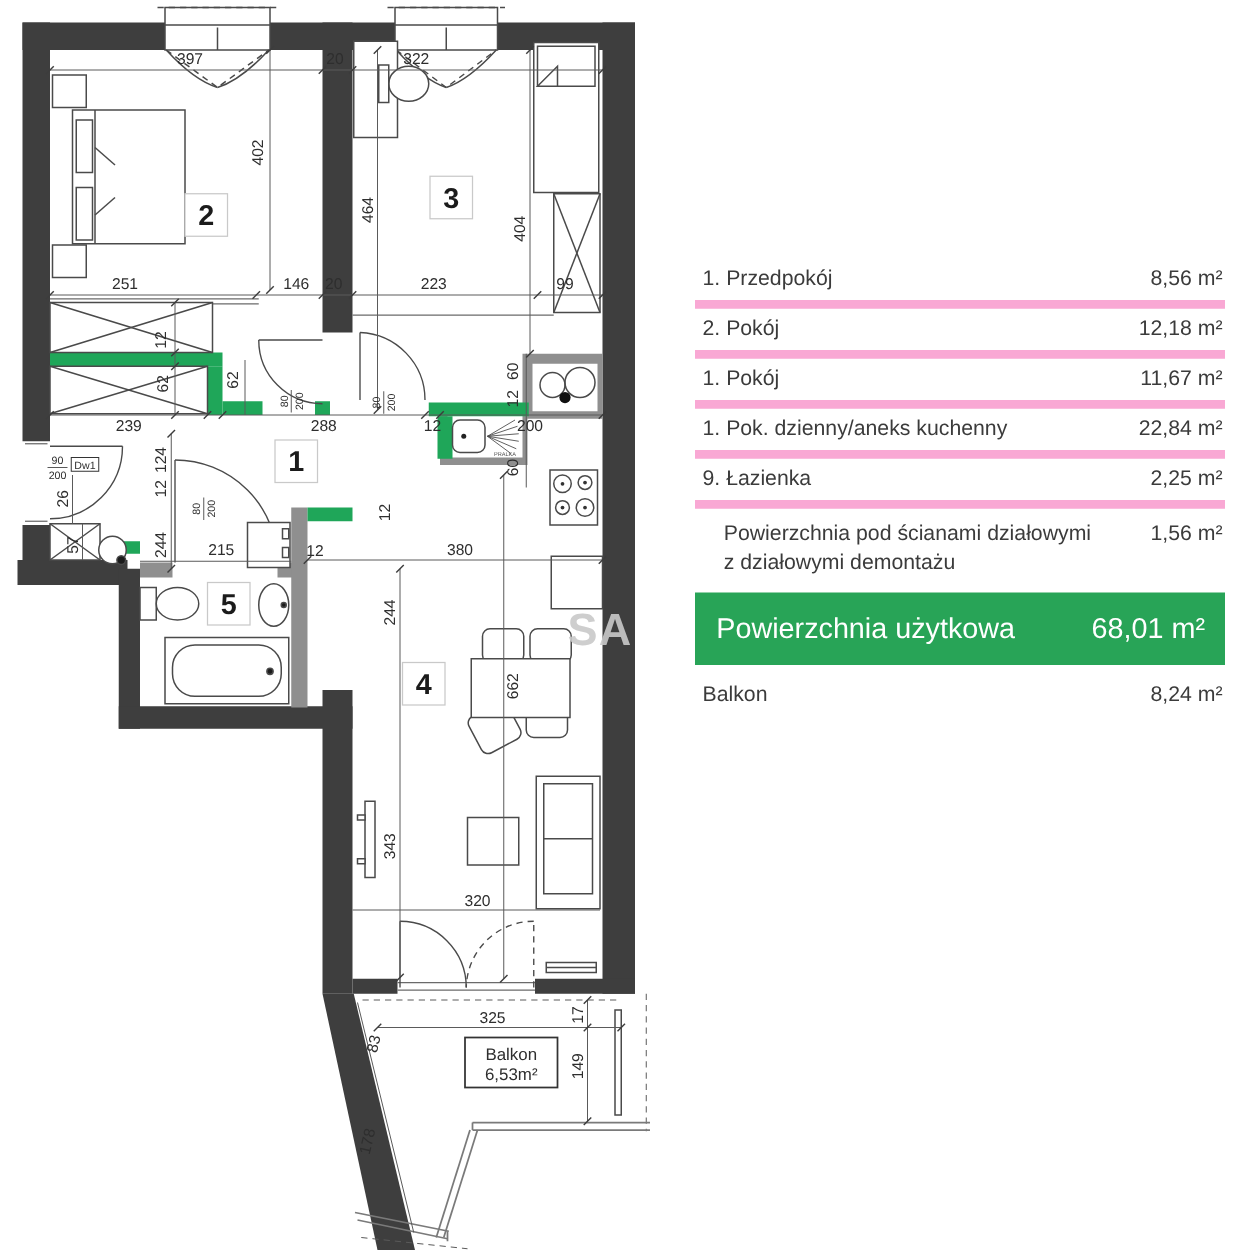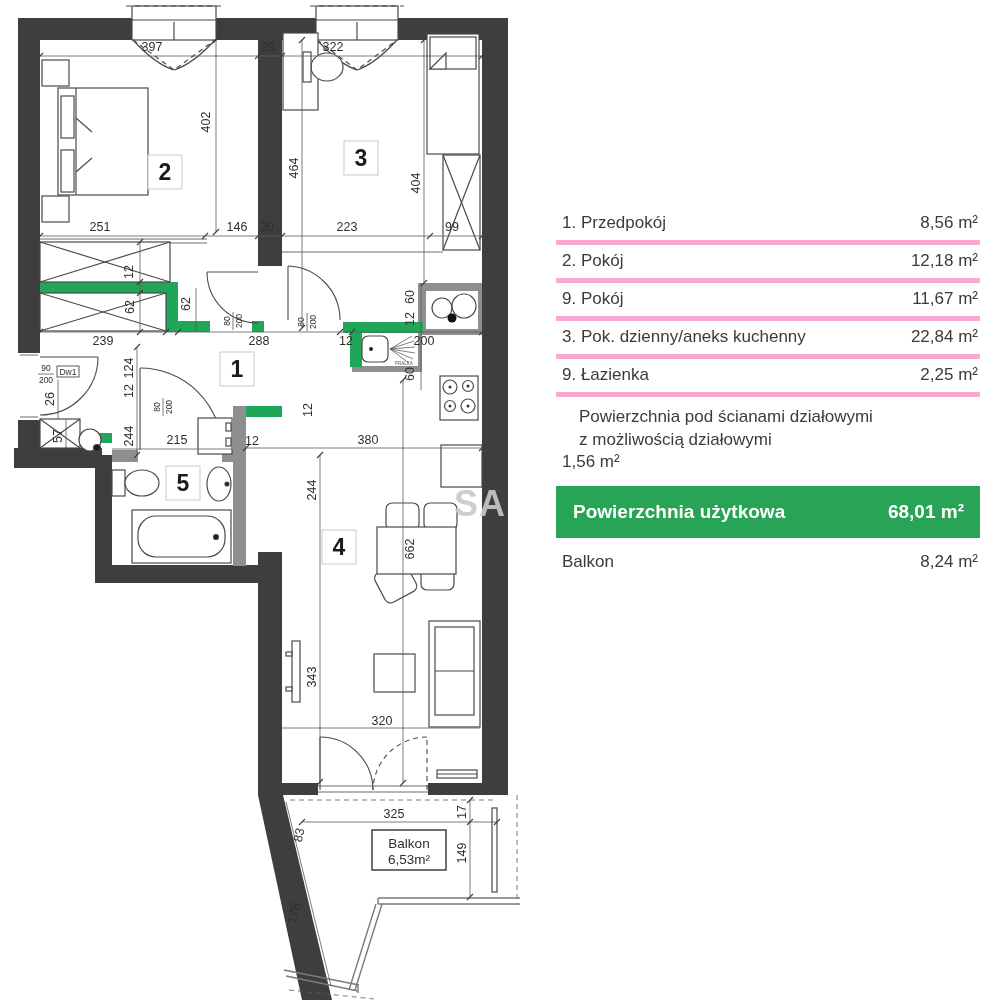--- a/index.html
+++ b/index.html
@@ -17,25 +17,25 @@
   .dl{stroke:#5a5a5a;stroke-width:.8;}
   .tk{stroke:#3c3c3c;stroke-width:1.1;}
   .furn{stroke:#4a4a4a;stroke-width:1.2;fill:#fff;}
   .furn2{stroke:#4a4a4a;stroke-width:1.2;fill:none;}
   .thin{stroke:#6a6a6a;stroke-width:1;fill:none;}
   .door{stroke:#4a4a4a;stroke-width:1.1;fill:none;}
   .dash{stroke-dasharray:5 4;}
   .rail{stroke:#7a7a7a;stroke-width:1.4;fill:none;}
 
   .legend{position:absolute;left:556px;top:207px;width:424px;color:#3b3b3b;font-size:17px;line-height:1.3;}
-  .lrow{display:flex;justify-content:space-between;align-items:baseline;padding:5px 2px 6px 6px;border-bottom:5px solid #f9a8d4;}
+  .lrow{display:flex;justify-content:space-between;align-items:baseline;padding:5px 2px 6px 6px;border-bottom:7px solid #f9a8d4;}
   .lrow .lval{white-space:nowrap;}
-  .lrow.two{border-bottom:none;align-items:flex-start;padding-top:9px;flex-direction:column;}
+  .lrow.two{border-bottom:none;align-items:flex-start;padding-top:9px;}
   .lrow.two .lcol div{padding-left:17px;}
-  .ltotal{margin-top:7px;display:flex;justify-content:space-between;align-items:center;padding:14px 16px 14px 17px;color:#fff;font-weight:bold;font-size:19px;}
+  .ltotal{margin-top:7px;display:flex;justify-content:space-between;align-items:center;padding:14px 16px 14px 17px;color:#fff;font-weight:normal;font-size:23px;}
   .lbalcony{display:flex;justify-content:space-between;padding:13px 2px 0 6px;}
 </style>
 </head>
 <body>
 
 <div class="stage">
 
   <div class="plan-wrap">
   <svg viewBox="0 0 520 1000" width="520" height="1000" xmlns="http://www.w3.org/2000/svg">
 
@@ -410,35 +410,35 @@
   <div class="legend">
     <div class="lrow">
       <span class="llabel">1. Przedpokój</span>
       <span class="lval">8,56 m²</span>
     </div>
     <div class="lrow">
       <span class="llabel">2. Pokój</span>
       <span class="lval">12,18 m²</span>
     </div>
     <div class="lrow">
-      <span class="llabel">9. Pokój</span>
+      <span class="llabel">1. Pokój</span>
       <span class="lval">11,67 m²</span>
     </div>
     <div class="lrow">
-      <span class="llabel">3. Pok. dzienny/aneks kuchenny</span>
+      <span class="llabel">1. Pok. dzienny/aneks kuchenny</span>
       <span class="lval">22,84 m²</span>
     </div>
     <div class="lrow">
       <span class="llabel">9. Łazienka</span>
       <span class="lval">2,25 m²</span>
     </div>
     <div class="lrow two">
       <div class="lcol">
         <div>Powierzchnia pod ścianami działowymi</div>
-        <div>z możliwością  działowymi</div>
+        <div>z działowymi  demontażu</div>
       </div>
       <span class="lval">1,56 m²</span>
     </div>
     <div class="ltotal" style="background: rgb(40, 164, 87);">
       <span>Powierzchnia użytkowa</span>
       <span>68,01 m²</span>
     </div>
     <div class="lbalcony">
       <span>Balkon</span>
       <span class="lval">8,24 m²</span>

